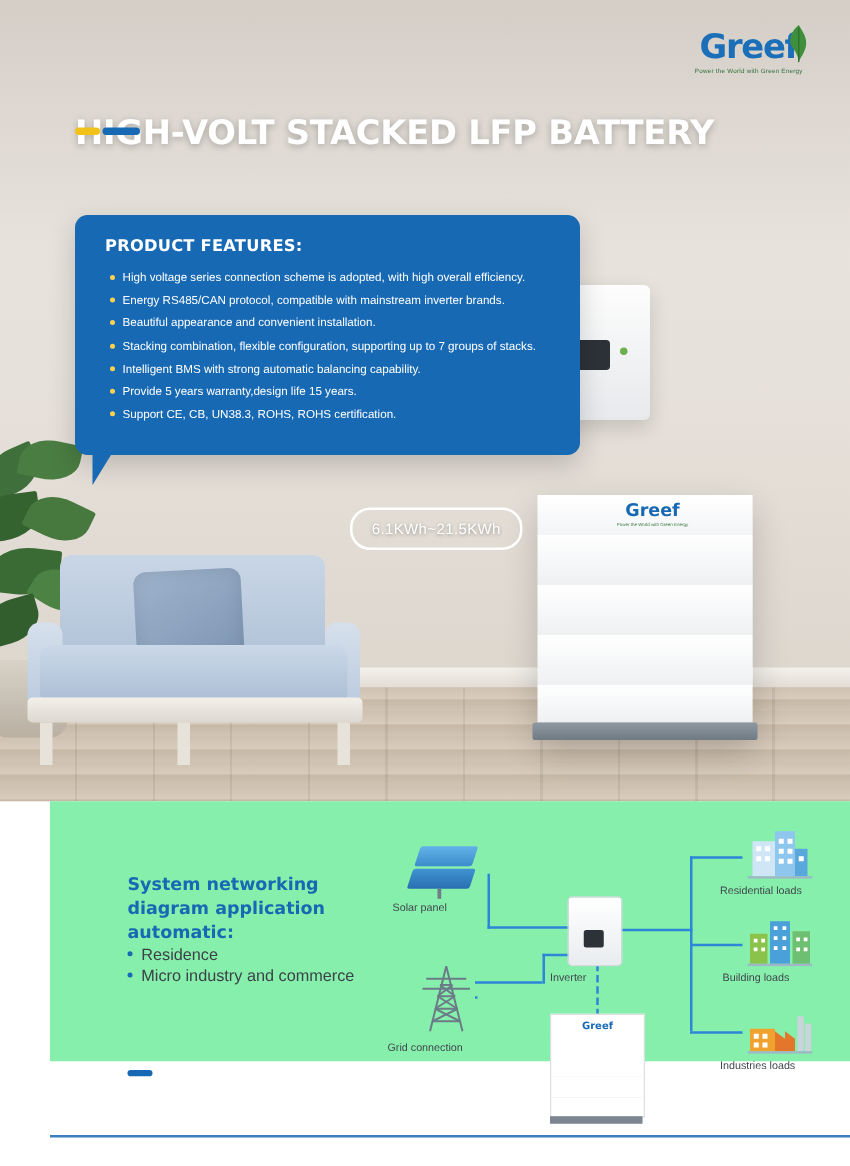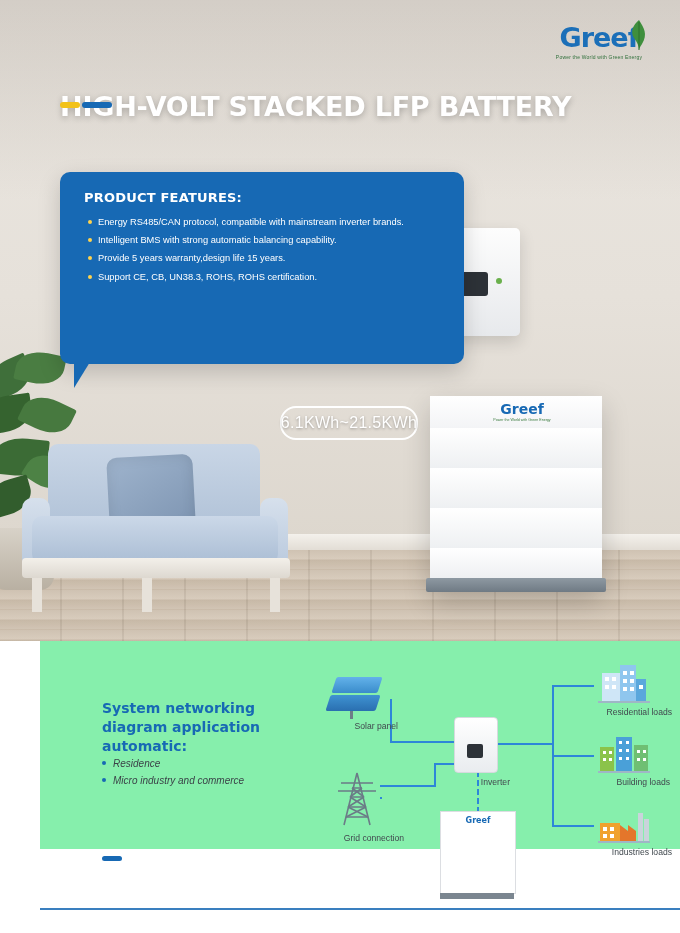--- a/index.html
+++ b/index.html
@@ -67,21 +67,21 @@
     background:linear-gradient(180deg,#ffffff,#eef0f2);border-bottom:1px solid #d9dce0;}
   .bat-base{position:absolute;left:-4px;top:182px;width:180px;height:14px;
     background:linear-gradient(180deg,#8e99a2,#6f7a84);border-radius:2px;}
   .bat-logo{position:absolute;left:52px;top:6px;width:80px;height:20px;}
 
   
   .cap-pill{
     position:absolute;left:280px;top:406px;width:134px;height:30px;
     border:2px solid #ffffff;border-radius:16px;
     display:flex;align-items:center;justify-content:center;
-    color:#ffffff;font-size:16px;letter-spacing:.3px;
+    color:#ffffff;font-size:12px;letter-spacing:.3px;
     text-shadow:0 1px 3px rgba(0,0,0,.35);
     text-align:right;
   }
 
   
   .h-title{
     position:absolute;left:60px;top:48px;
     font-size:27px;font-weight:bold;color:#ffffff;letter-spacing:-.2px;
     text-shadow:0 2px 6px rgba(0,0,0,.25);
     font-family:"DejaVu Sans", sans-serif;
@@ -119,26 +119,26 @@
     content:"";position:absolute;left:0;top:7px;width:4px;height:4px;border-radius:50%;
     background:#ffd34d;
   }
 
   
   .bottom{position:absolute;left:0;top:641px;width:680px;height:208px;background:#86efac;margin-left:40px;}
   .bt-title{position:absolute;left:62px;top:58px;width:230px;
     color:#1769b4;font-weight:bold;font-size:14px;line-height:19px;
     font-family:"DejaVu Sans", sans-serif;}
   .bt-list{position:absolute;left:62px;top:114px;width:220px;margin:0;padding:0;list-style:none;}
-  .bt-list li{position:relative;padding-left:11px;font-size:10px;color:#3b4248;line-height:17px;font-style:italic;}
+  .bt-list li{position:relative;padding-left:11px;font-size:13px;color:#3b4248;line-height:17px;}
   .bt-list li:before{content:"";position:absolute;left:0;top:6px;width:4px;height:4px;border-radius:50%;background:#1769b4;}
   .bt-dash{position:absolute;left:62px;top:215px;width:20px;height:5px;border-radius:3px;background:#1769b4;}
 
   .diagram{position:absolute;left:268px;top:18px;width:404px;height:252px;}
-  .dg-label{position:absolute;font-size:8.6px;color:#41484e;text-align:right;}
+  .dg-label{position:absolute;font-size:8.6px;color:#41484e;text-align:left;}
   .dg-line{position:absolute;background:#2e86d8;}
 
   
   .solar{position:absolute;left:16px;top:18px;width:64px;height:40px;}
   .panel{position:absolute;background:linear-gradient(180deg,#56a9e8,#2f7fc4);
     border-radius:2px;transform:skewX(-18deg);}
   .tower{position:absolute;left:24px;top:112px;width:50px;height:56px;}
   .inv2{position:absolute;left:146px;top:58px;width:42px;height:54px;
     background:linear-gradient(180deg,#ffffff,#e9ecef);border:1px solid #d6dade;border-radius:4px;}
   .inv2 .s{position:absolute;left:12px;top:26px;width:16px;height:14px;background:#2d3238;border-radius:2px;}
@@ -214,21 +214,24 @@
       <path d="M11 0 C16 8 20 14 14 24 C12 27 11 29 11 30 C11 26 9 22 6 18 C2 12 5 5 11 0 Z" fill="#3f8f3d"></path>
       <path d="M11 2 L11 30" stroke="#2c6e2c" stroke-width="1" fill="none"></path>
     </svg>
     <div class="brand-word">Greef</div>
     <div class="brand-tag">Power the World with Green Energy</div>
   </div>
 
   <div class="bubble">
     <h3>PRODUCT FEATURES:</h3>
     <ul>
+      <li>High voltage series connection scheme is adopted, with high overall efficiency.</li>
       <li>Energy RS485/CAN protocol, compatible with mainstream inverter brands.</li>
+      <li>Beautiful appearance and convenient installation.</li>
+      <li>Stacking combination, flexible configuration, supporting up to 7 groups of stacks.</li>
       <li>Intelligent BMS with strong automatic balancing capability.</li>
       <li>Provide 5 years warranty,design life 15 years.</li>
       <li>Support CE, CB, UN38.3, ROHS, ROHS certification.</li>
     </ul>
   </div>
 </div>
 
 <div class="bottom">
   <div class="bt-title">
     <div>System networking</div>

